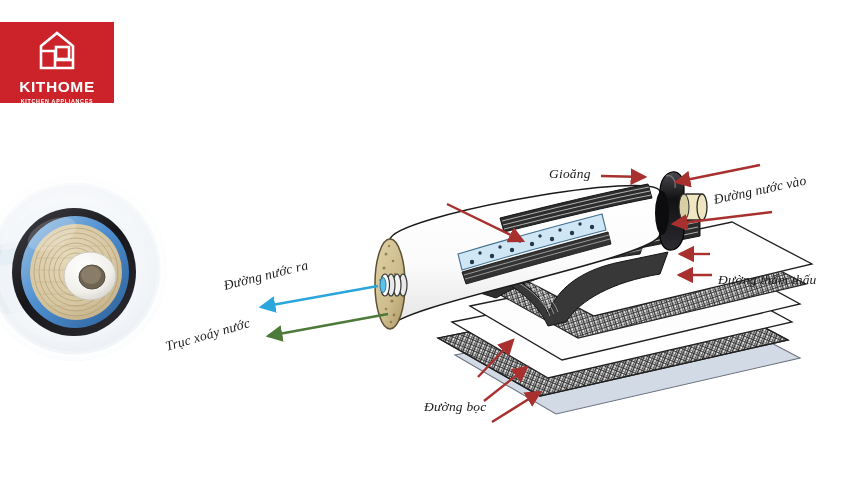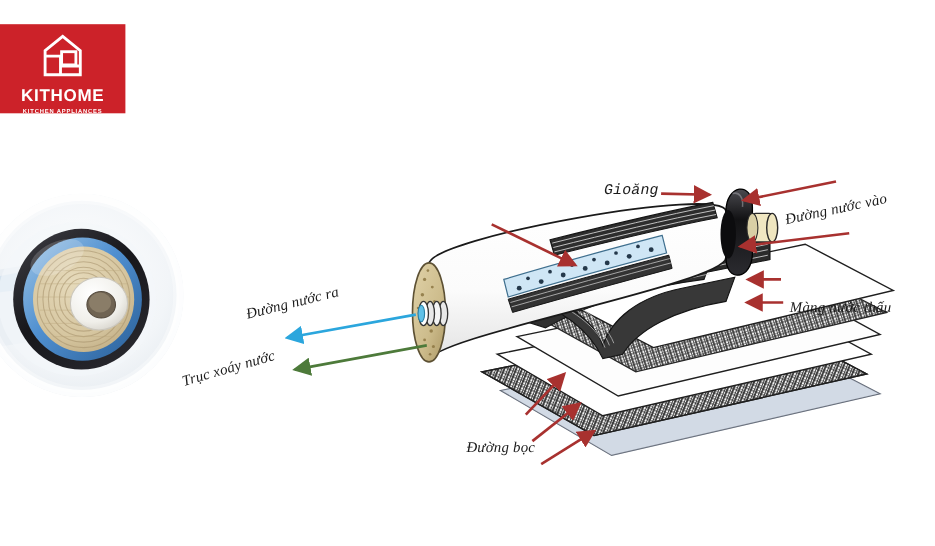--- a/index.html
+++ b/index.html
@@ -332,25 +332,25 @@
 
       <line x1="388" y1="292" x2="268" y2="314" stroke="#4d7a3a" marker-end="url(#ar-green)"></line>
 
       <line x1="478" y1="355" x2="513" y2="318" stroke="#a8312f" marker-end="url(#ar-red)"></line>
       <line x1="484" y1="379" x2="527" y2="345" stroke="#a8312f" marker-end="url(#ar-red)"></line>
       <line x1="492" y1="400" x2="540" y2="370" stroke="#a8312f" marker-end="url(#ar-red)"></line>
     </g>
   </svg>
 
 
-  <div class="lbl" style="left:549px;top:144px;font-family:Liberation Mono, monospace;">Gioăng</div>
+  <div class="lbl" style="left:549px;top:144px;">Gioăng</div>
 
   <div class="lbl rot-n12" style="left:714px;top:170px;">Đường nước vào</div>
 
-  <div class="lbl" style="left:718px;top:250px;">Màng nước thấu</div>
+  <div class="lbl" style="left:718px;top:250px;">Đường thẩm thấu</div>
 
   <div class="lbl rot-n14" style="left:224px;top:256px;">Đường nước ra</div>
 
   <div class="lbl rot-n16" style="left:166px;top:317px;">Trục xoáy nước</div>
 
 
 
   <div class="lbl" style="left:424px;top:377px;">Đường bọc</div>
 
 </div>

